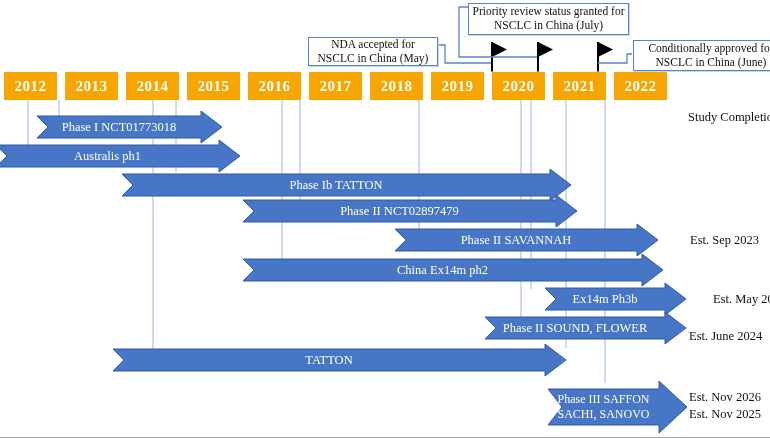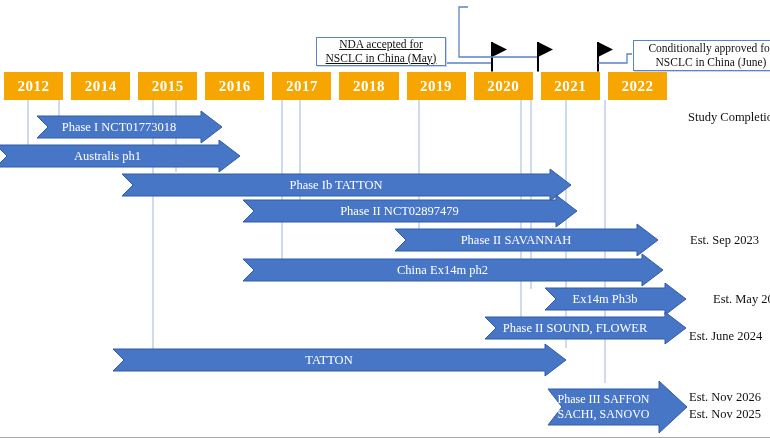--- a/index.html
+++ b/index.html
@@ -14,21 +14,21 @@
   .year-cell{
     flex:1;background:var(--year-bg,#F7A500);color:#fff;font-weight:bold;
     font-size:15px;line-height:28px;text-align:center;letter-spacing:.5px;
   }
   .milestone-box{
     position:absolute;box-sizing:border-box;background:#fff;
     border:1.4px solid #5B83C9;box-shadow:1px 1px 0 #c9d6ec;
     display:flex;align-items:center;justify-content:center;text-align:center;
     font-size:11.5px;line-height:1.2;padding:2px 3px;color:#111;
   }
-  .box-nda{left:316px;top:37px;width:130px;height:29px;text-decoration:underline;}
+  .box-nda{left:308px;top:37px;width:130px;height:29px;}
   .box-priority{left:468px;top:3px;width:161px;height:32px;}
   .box-conditional{left:633px;top:40px;width:156px;height:31px;}
   .right-label{
     position:absolute;font-size:12.5px;white-space:nowrap;color:#111;
   }
   .chart-svg{position:absolute;left:0;top:0;}
   .chart-svg text{font-family:"Liberation Serif",serif;}
   .bottom-rule{position:absolute;left:0;bottom:0;width:100%;height:1px;background:#a9a9a9;}
 </style>
 </head>
@@ -75,33 +75,37 @@
       <polygon points="538,42 553,49.5 538,57" fill="#000000"></polygon>
       <line x1="598" y1="42" x2="598" y2="71.5" stroke="#000000" stroke-width="2"></line>
       <polygon points="598,42 613,49.5 598,57" fill="#000000"></polygon>
       <polyline points="437,45 445,45 445,63 491,63" fill="none" stroke="#5B83C9" stroke-width="1.3"></polyline>
       <polyline points="468,7 459,7 459,57 537,57" fill="none" stroke="#5B83C9" stroke-width="1.3"></polyline>
       <polyline points="598,63 627,63 627,54 632,54" fill="none" stroke="#5B83C9" stroke-width="1.3"></polyline>
     </svg>
 
   <div class="year-bar" id="year-bar" style="--year-bg: #F7A500;">
       <div class="year-cell">2012</div>
+      <div class="year-cell">2013</div>
       <div class="year-cell">2014</div>
       <div class="year-cell">2015</div>
       <div class="year-cell">2016</div>
       <div class="year-cell">2017</div>
       <div class="year-cell">2018</div>
       <div class="year-cell">2019</div>
       <div class="year-cell">2020</div>
       <div class="year-cell">2021</div>
       <div class="year-cell">2022</div>
     </div>
 
   <div class="milestone-box box-nda">
     <span>NDA accepted for NSCLC in China (May)</span>
+  </div>
+  <div class="milestone-box box-priority">
+    <span>Priority review status granted for NSCLC in China (July)</span>
   </div>
   <div class="milestone-box box-conditional">
     <span>Conditionally approved for NSCLC in China (June)</span>
   </div>
 
   <div id="right-labels">
       <div class="right-label" style="left: 688px; top: 110px;">Study Completion</div>
       <div class="right-label" style="left: 690px; top: 233px;">Est. Sep 2023</div>
       <div class="right-label" style="left: 689px; top: 292px; margin-left: 24px;">Est. May 2025</div>
       <div class="right-label" style="left: 689px; top: 329px;">Est. June 2024</div>

